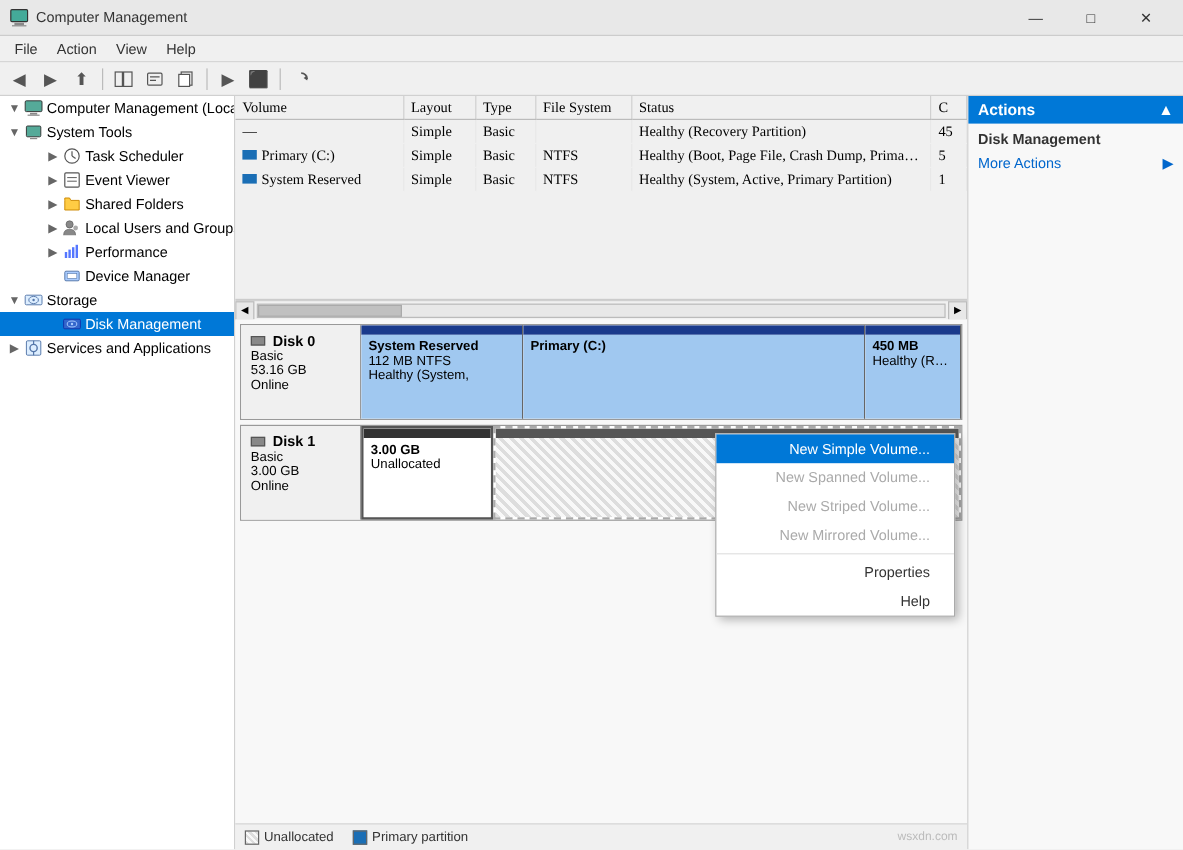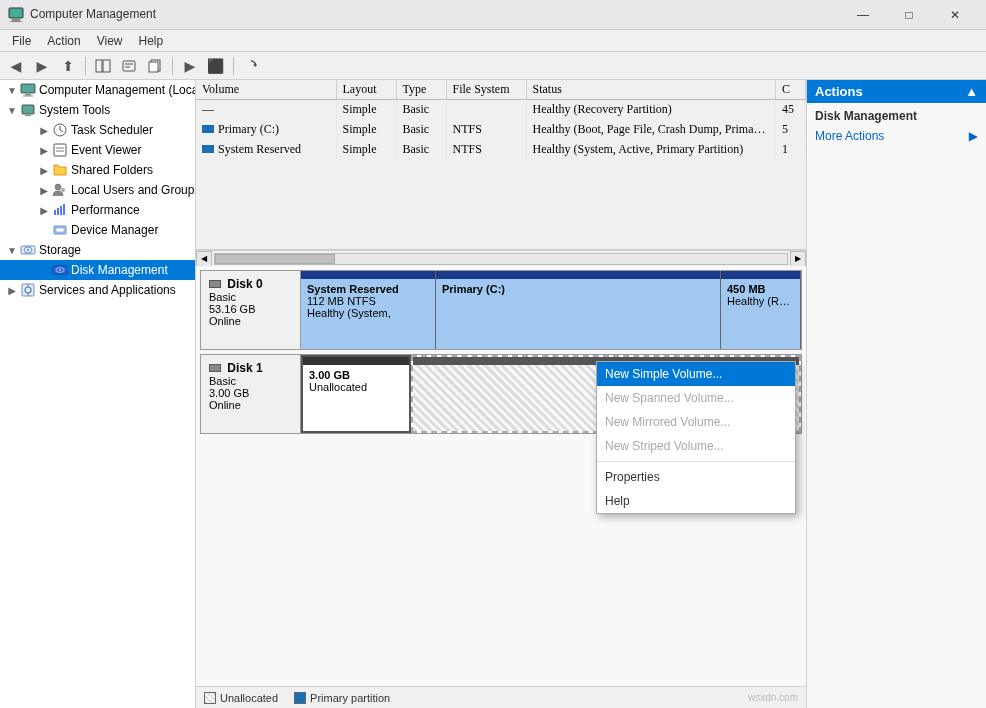--- a/index.html
+++ b/index.html
@@ -74,21 +74,21 @@
 
     
     .status-bar { height: 22px; background: #f0f0f0; border-top: 1px solid #d0d0d0; display: flex; align-items: center; padding: 0 8px; font-size: 11px; color: #333; gap: 16px; }
     .legend-item { display: flex; align-items: center; gap: 4px; }
     .legend-box { width: 12px; height: 12px; border: 1px solid #666; }
     .legend-box.unalloc { background: repeating-linear-gradient(45deg, #ddd 0px, #ddd 2px, #f8f8f8 2px, #f8f8f8 4px); }
     .legend-box.primary { background: #1a6eb5; }
 
     
     .context-menu { position: absolute; background: white; border: 1px solid #aaa; box-shadow: 3px 3px 8px rgba(0,0,0,0.3); z-index: 100; min-width: 200px; font-size: 12px; }
-    .ctx-item { padding: 5px 8px; cursor: pointer; color: #333; }
+    .ctx-item { padding: 5px 20px; cursor: pointer; color: #333; text-align: right; }
     .ctx-item:hover, .ctx-item.highlighted { background: #0078d7; color: white; }
     .ctx-item.disabled { color: #aaa; cursor: default; }
     .ctx-sep { height: 1px; background: #e0e0e0; margin: 3px 0; }
 
     
     .h-scroll-track { flex: 1; height: 12px; background: #e8e8e8; border: 1px solid #bbb; margin: 0 2px; position: relative; }
     .h-scroll-thumb { width: 120px; height: 10px; background: #c0c0c0; border: 1px solid #aaa; position: absolute; left: 0; top: 0; cursor: pointer; }
     .h-scroll-arrow { width: 16px; height: 16px; background: #e8e8e8; border: 1px solid #bbb; display: flex; align-items: center; justify-content: center; cursor: pointer; font-size: 8px; }
   </style>
 </head>
@@ -416,22 +416,22 @@
           <div class="part-block" style="flex:1; border:2px dashed #aaa;">
             <div class="part-header" style="background:#555; height:8px;"></div>
             <div class="part-body unalloc"></div>
           </div>
         </div>
       </div>
 
       <div class="context-menu" style="top: 95px; left: 400px;">
         <div class="ctx-item highlighted">New Simple Volume...</div>
         <div class="ctx-item disabled">New Spanned Volume...</div>
+        <div class="ctx-item disabled">New Striped Volume...</div>
         <div class="ctx-item disabled">New Mirrored Volume...</div>
-        <div class="ctx-item disabled">New Striped Volume...</div>
         <div class="ctx-sep"></div>
         <div class="ctx-item">Properties</div>
         <div class="ctx-item">Help</div>
       </div>
 
     </div>
 
     <div class="status-bar">
       <div class="legend-item">
         <div class="legend-box unalloc"></div>

